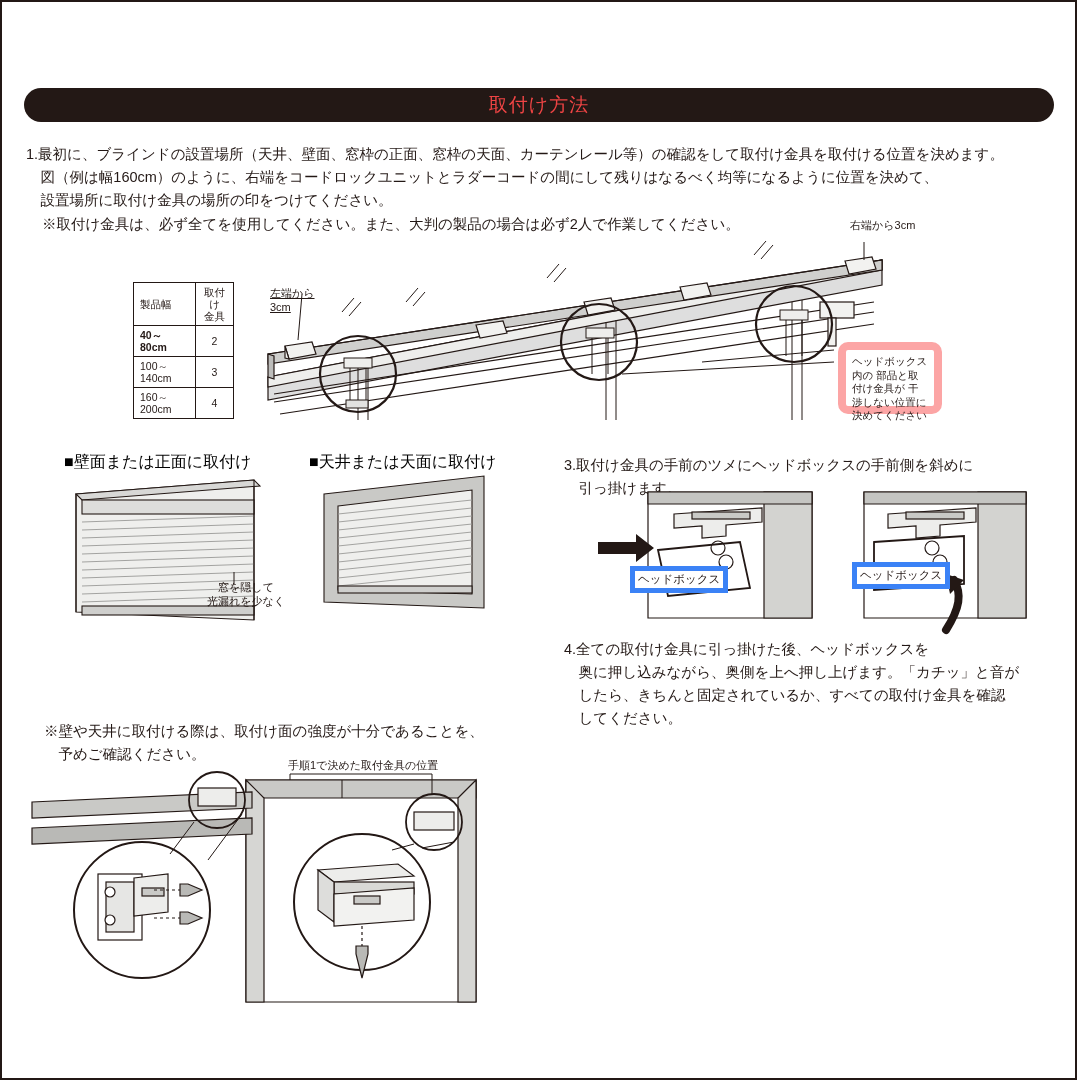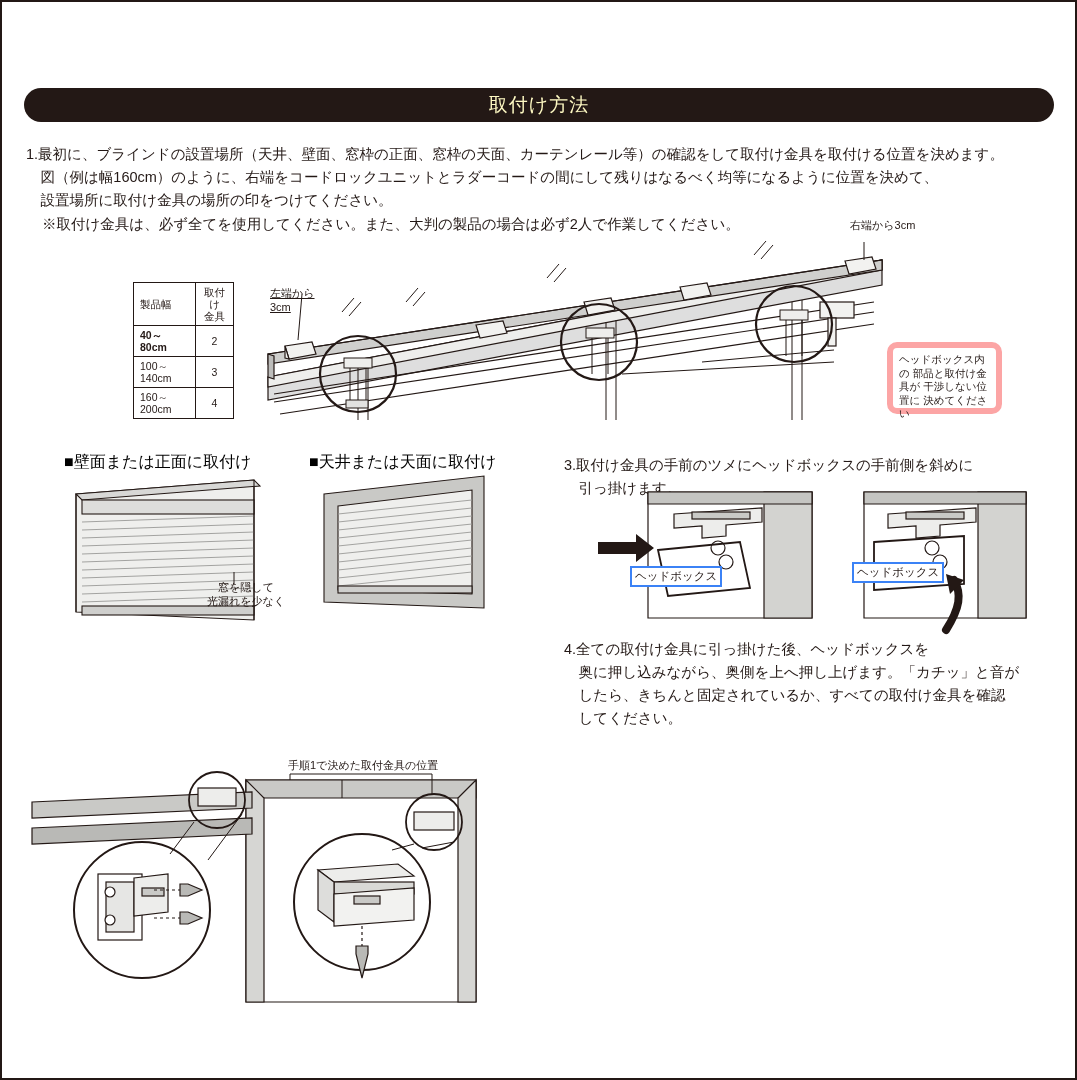--- a/index.html
+++ b/index.html
@@ -20,21 +20,21 @@
     width: 1077px; height: 1080px;
     border: 2px solid #231815;
   }
   
   .title-banner {
     position: absolute;
     left: 22px; top: 86px;
     width: 1030px; height: 34px;
     background: #231815;
     border-radius: 17px;
-    color: #fef9c3;
+    color: #ef4444;
     font-size: 19px;
     letter-spacing: 1px;
     display: flex;
     align-items: center;
     justify-content: center;
   }
   
   .txt {
     position: absolute;
     font-size: 14.5px;
@@ -61,23 +61,23 @@
     text-align: center;
     line-height: 12px;
   }
   .spec-table td.c1 { width: 62px; text-align: left; padding-left: 6px; }
   .spec-table td.c2 { width: 38px; }
   .spec-table tr.head td { vertical-align: middle; }
 
   
   .callout {
     position: absolute;
-    left: 885px; top: 340px;
-    width: 115px; height: 72px;
-    border: 6px solid #fca5a5;
+    left: 836px; top: 340px;
+    width: 104px; height: 72px;
+    border: 8px solid #fca5a5;
     border-radius: 10px;
     background: #ffffff;
     font-size: 10.5px;
     line-height: 13.5px;
     padding: 5px 6px;
     color: #231815;
   }
 
   
   svg.layer {
@@ -92,21 +92,21 @@
     position: absolute;
     font-size: 11px;
     line-height: 14px;
     color: #231815;
     white-space: pre-line;
   }
   .lbl-white {
     position: absolute;
     font-size: 11.5px;
     background: #ffffff;
-    border: 2px solid #3b82f6;
+    border: 5px solid #3b82f6;
     padding: 1px 3px;
     color: #231815;
   }
 </style>
 </head>
 <body>
 
 <div class="page">
 
   <div class="title-banner">取付け方法</div>
@@ -309,20 +309,22 @@
   </svg>
 
   <div class="lbl-white" style="left:628px; top:564px;">ヘッドボックス</div>
   <div class="lbl-white" style="left:850px; top:560px;">ヘッドボックス</div>
 
   <div class="txt" style="left:562px; top:636px; width:500px;">4.全ての取付け金具に引っ掛けた後、ヘッドボックスを
 　奥に押し込みながら、奥側を上へ押し上げます。「カチッ」と音が
 　したら、きちんと固定されているか、すべての取付け金具を確認
 　してください。</div>
 
+  <div class="txt" style="left:42px; top:718px; width:520px;">※壁や天井に取付ける際は、取付け面の強度が十分であることを、
+　予めご確認ください。</div>
 
   <svg class="layer" viewBox="0 0 1077 1080">
     <g stroke="#231815" stroke-width="1.2" fill="none">
 
       <polygon points="244,778 474,778 474,1000 244,1000" fill="#ffffff"></polygon>
       <polygon points="244,778 474,778 474,796 244,796" fill="#c9c9c6"></polygon>
       <polygon points="244,778 262,796 262,1000 244,1000" fill="#d6d6d3"></polygon>
       <polygon points="456,796 474,778 474,1000 456,1000" fill="#d6d6d3"></polygon>
 
       <polygon points="30,800 250,790 250,806 30,816" fill="#c9c9c6"></polygon>

